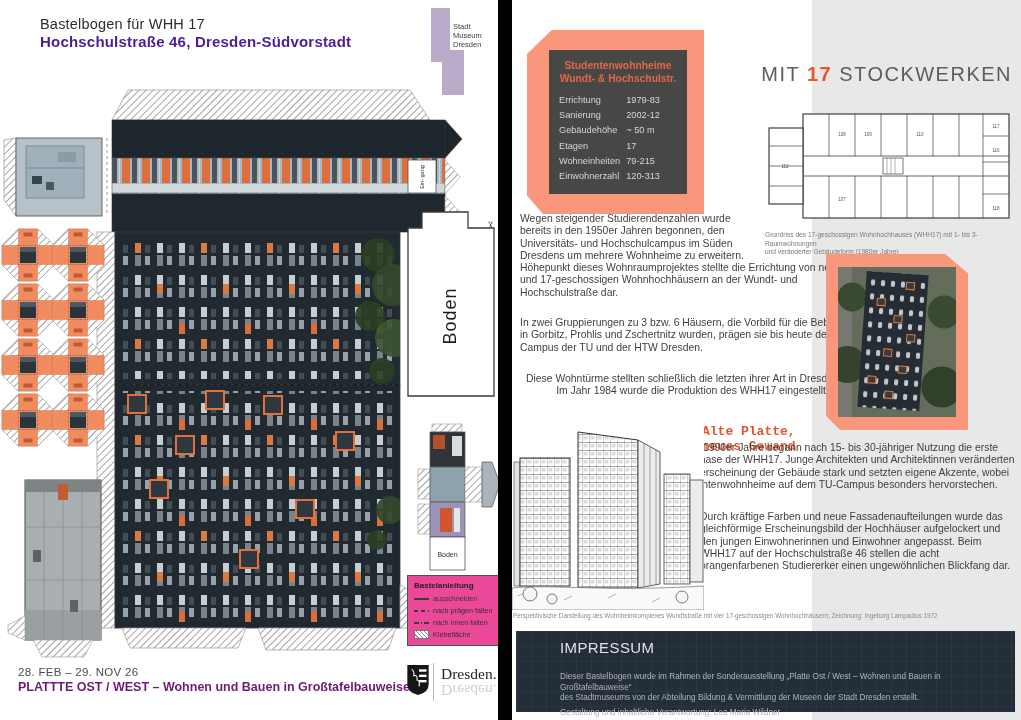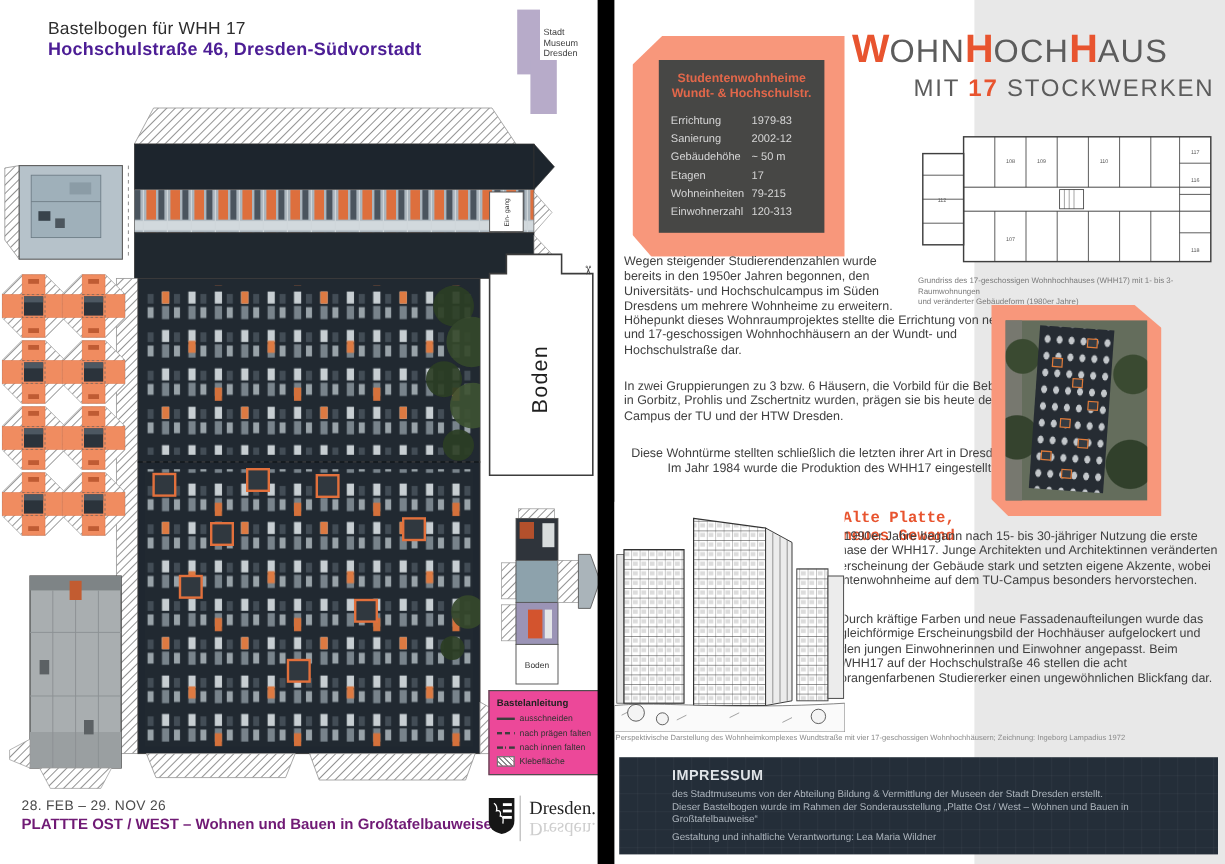--- a/index.html
+++ b/index.html
@@ -92,21 +92,21 @@
 
   
   .sk-svg { left:512px; top:418px; }
   .sk-cap { left:513px; top:612px; width:480px; font-size:6.3px; color:#8a8a8a; }
 
   
   .imp { left:516px; top:631px; width:499px; height:81px; background:#242e39; padding:8px 10px 0 44px;
          background-image:linear-gradient(rgba(255,255,255,.035) 1px, transparent 1px),
                           linear-gradient(90deg, rgba(255,255,255,.035) 1px, transparent 1px);
          background-size:15px 15px; }
-  .imp-title { font-size:12px; font-weight:700; color:#dfe3e7; letter-spacing:.4px; margin-bottom:4px; }
+  .imp-title { font-size:15px; font-weight:400; color:#dfe3e7; letter-spacing:.4px; margin-bottom:16px; }
   .imp-line { font-size:8.2px; line-height:10.6px; color:#adb5bd; }
   .imp-gap { height:4px; }
 </style>
 </head>
 <body>
 
 <div class="sheet">
 
   <div class="abs lp-title1">Bastelbogen für WHH 17</div>
   <div class="abs lp-title2">Hochschulstraße 46, Dresden-Südvorstadt</div>
@@ -347,23 +347,20 @@
         <span>Wohneinheiten</span>
         <span>79-215</span>
       </div>
       <div class="ib-row">
         <span>Einwohnerzahl</span>
         <span>120-313</span>
       </div>
     </div>
   </div>
 
-  <div class="abs hl">
-    <span class="acc">W</span><span class="gry">OHN</span><span class="acc">H</span><span class="gry">OCH</span><span class="acc">H</span><span class="gry">AUS</span>
-  </div>
   <div class="abs hl-sub">
     <span>MIT </span><span class="acc">17</span><span> STOCKWERKEN</span>
   </div>
 
   <svg class="abs fp-svg" width="250" height="120" viewBox="0 0 250 120">
     <rect x="40" y="8" width="206" height="104" fill="#fff" stroke="#3f3f3f" stroke-width="1.2"></rect>
     <rect x="6" y="22" width="34" height="76" fill="#fff" stroke="#3f3f3f" stroke-width="1.2"></rect>
     <line x1="6" y1="40" x2="40" y2="40" stroke="#3f3f3f" stroke-width="0.7"></line>
     <line x1="6" y1="60" x2="40" y2="60" stroke="#3f3f3f" stroke-width="0.7"></line>
     <line x1="6" y1="80" x2="40" y2="80" stroke="#3f3f3f" stroke-width="0.7"></line>
@@ -456,20 +453,20 @@
         <line x1="140" y1="184" x2="148" y2="180"></line>
     </g>
     <circle cx="18" cy="176" r="7" fill="#f4f4f4" stroke="#444" stroke-width="0.7"></circle>
     <circle cx="40" cy="181" r="5" fill="#f4f4f4" stroke="#444" stroke-width="0.7"></circle>
     <circle cx="170" cy="179" r="6" fill="#f4f4f4" stroke="#444" stroke-width="0.7"></circle>
   </svg>
   <div class="abs sk-cap">Perspektivische Darstellung des Wohnheimkomplexes Wundtstraße mit vier 17-geschossigen Wohnhochhäusern; Zeichnung: Ingeborg Lampadius 1972</div>
 
   <div class="abs imp">
     <div class="imp-title">IMPRESSUM</div>
+    <div class="imp-line">Dieser Bastelbogen wurde im Rahmen der Sonderausstellung „Platte Ost / West – Wohnen und Bauen in Großtafelbauweise“</div>
     <div class="imp-line">des Stadtmuseums von der Abteilung Bildung &amp; Vermittlung der Museen der Stadt Dresden erstellt.</div>
-    <div class="imp-line">Dieser Bastelbogen wurde im Rahmen der Sonderausstellung „Platte Ost / West – Wohnen und Bauen in Großtafelbauweise“</div>
     <div class="imp-gap"></div>
     <div class="imp-line">Gestaltung und inhaltliche Verantwortung: Lea Maria Wildner</div>
 
   </div>
 
 </div>
 
 </body></html>

